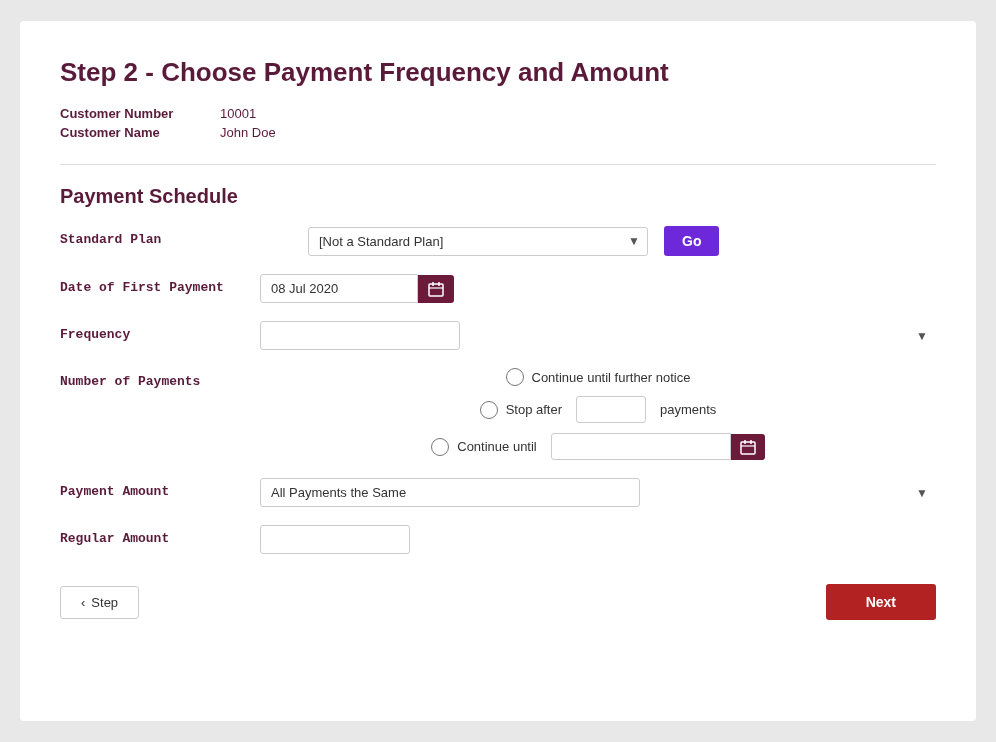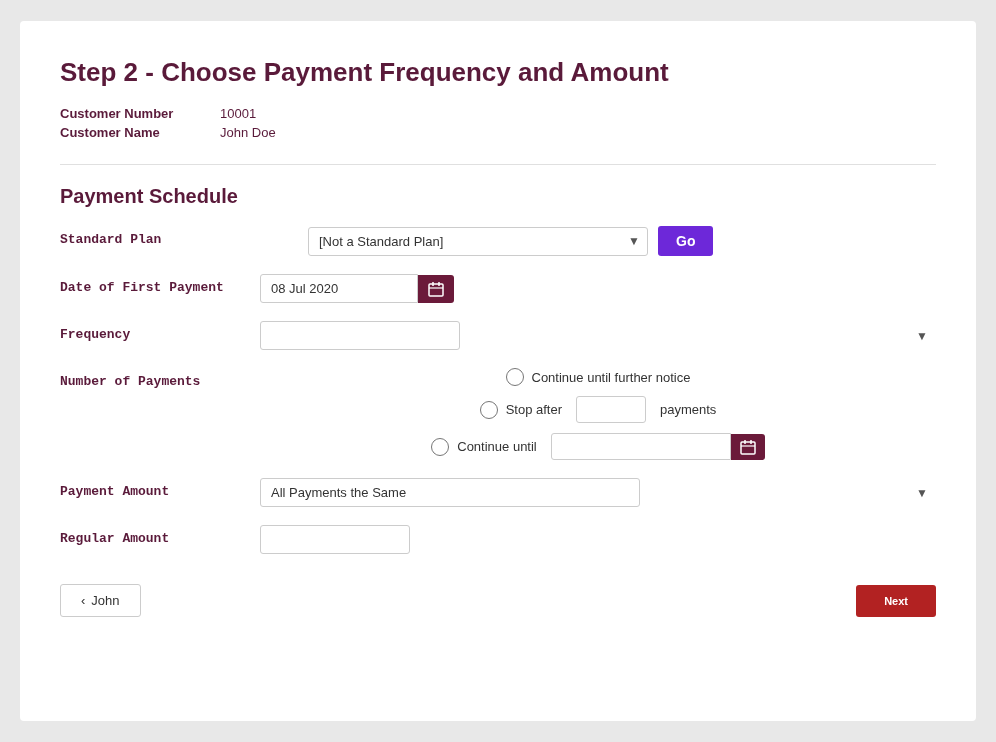--- a/index.html
+++ b/index.html
@@ -72,21 +72,21 @@
       flex-direction: column;
     }
     .select-wrapper {
       position: relative;
       display: inline-flex;
       align-items: center;
     }
     .standard-plan-wrapper {
       display: flex;
       align-items: center;
-      gap: 10px;
+      gap: 16px;
       padding-left: 48px;
     }
     select.form-select {
       appearance: none;
       -webkit-appearance: none;
       border: 1px solid #ccc;
       border-radius: 3px;
       padding: 6px 30px 6px 10px;
       font-size: 13px;
       color: #333;
@@ -229,22 +229,22 @@
       cursor: pointer;
       display: flex;
       align-items: center;
       gap: 6px;
     }
     .next-button {
       background: #b22222;
       color: #fff;
       border: none;
       border-radius: 3px;
-      padding: 10px 28px;
-      font-size: 11px;
+      padding: 10px 40px;
+      font-size: 14px;
       font-weight: bold;
       cursor: pointer;
     }
     .divider {
       border: none;
       border-top: 1px solid #e0e0e0;
       margin: 16px 0 20px 0;
     }
     
     .cal-icon {
@@ -380,18 +380,18 @@
   <div class="form-row">
     <div class="form-label">Regular Amount</div>
     <div class="form-control-area">
       <input type="text" class="regular-amount-input" value="" style="">
     </div>
   </div>
 
   <div class="footer-buttons">
     <button class="back-button">
       <span>‹</span>
-      <span>John</span>
+      <span>Step</span>
     </button>
     <button class="next-button">Next</button>
   </div>
 
 </div>
 
 </body></html>

